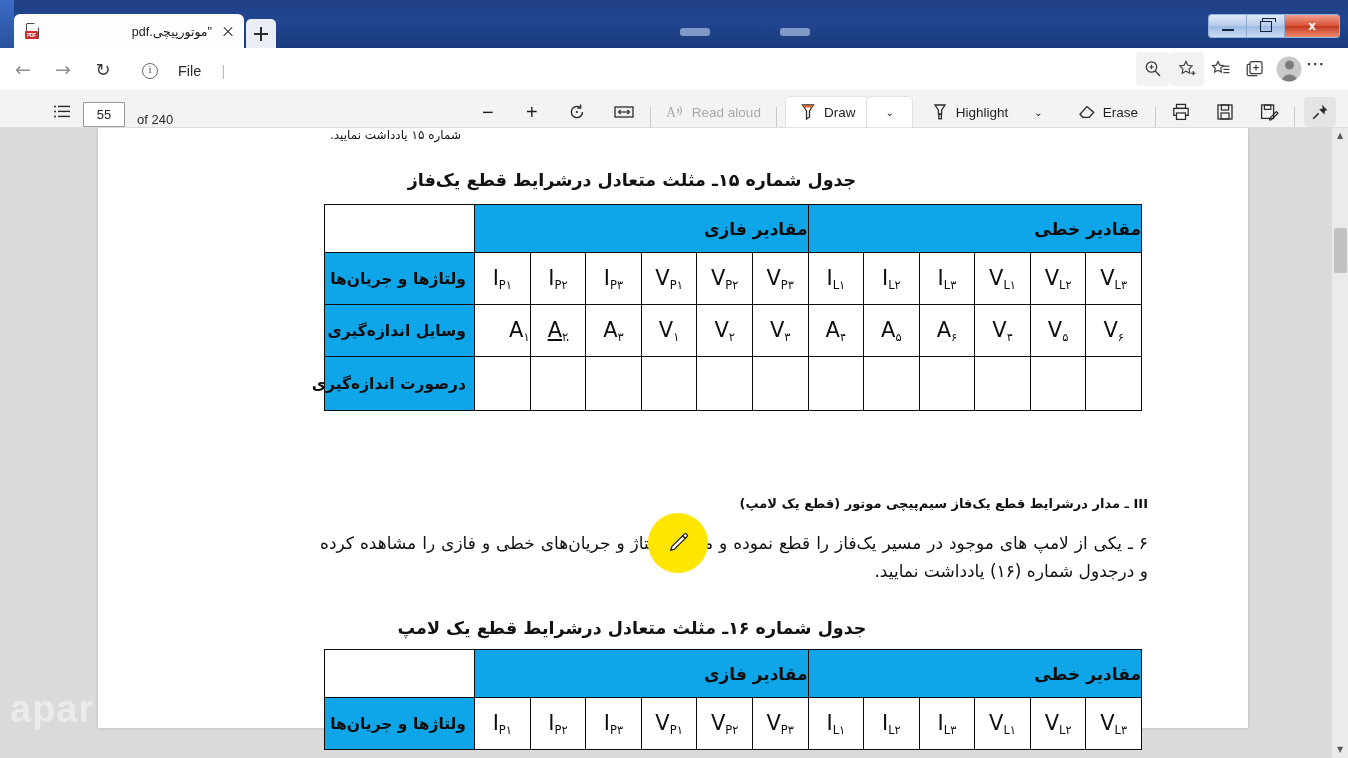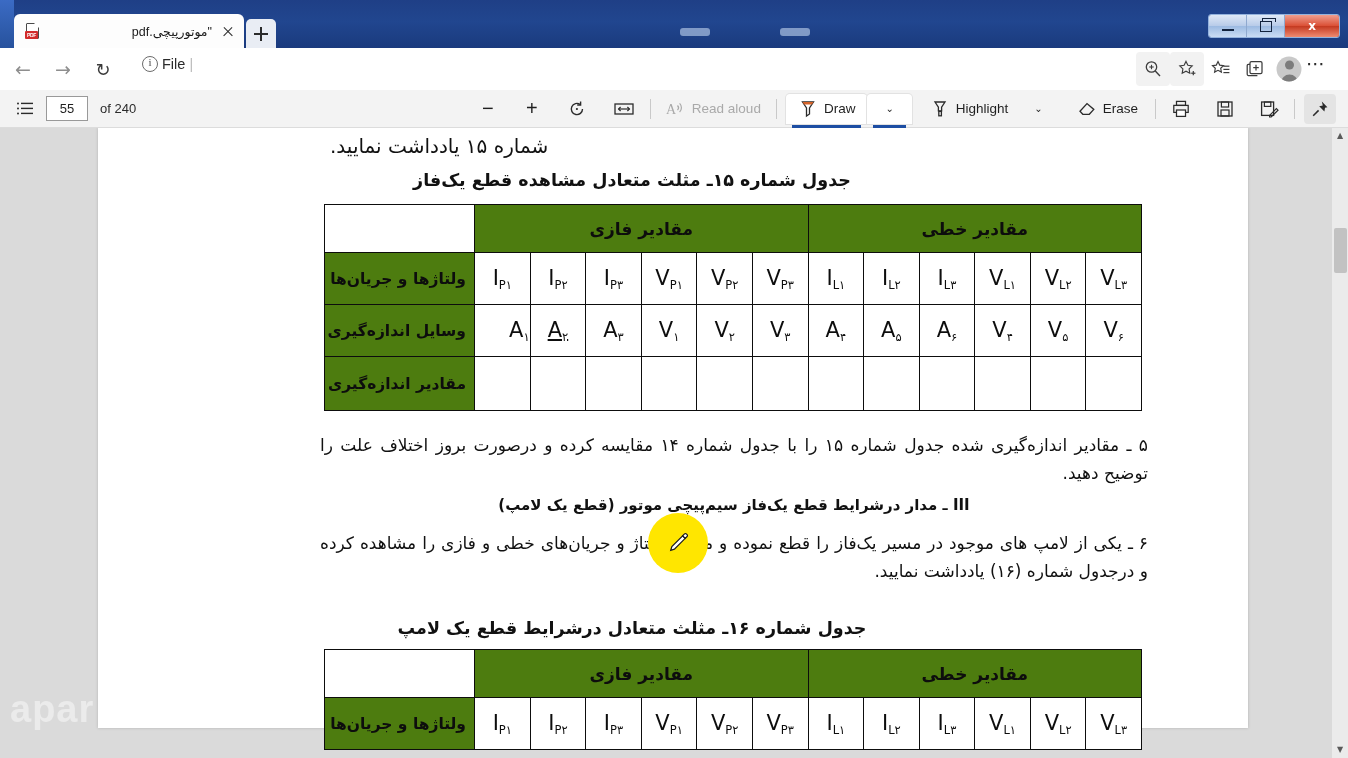--- a/index.html
+++ b/index.html
@@ -124,21 +124,21 @@
     position: absolute; left: 50%; top: 50%; transform: translate(-50%,-50%);
     font-size: 19px; color: #8e8e8e; font-family: "DejaVu Sans", sans-serif;
   }
   .reloadglyph {
     position: absolute; left: 50%; top: 50%; transform: translate(-50%,-50%);
     font-size: 18px; color: #3c3c3c; font-family: "DejaVu Sans", sans-serif;
   }
   #urlbox {
     flex: 1; height: 30px; margin: 4px 8px 0 10px;
     background: #ffffff; border-radius: 15px;
-    display: flex; align-items: flex-start; padding: 0 12px; gap: 4px;
+    display: flex; align-items: center; padding: 0 12px; gap: 20px;
     min-width: 0;
   }
   .info-icon {
     width: 16px; height: 16px; border: 1.4px solid #6b6b6b; border-radius: 50%;
     position: relative; flex: 0 0 16px;
   }
   .info-icon:after {
     content: "i"; position: absolute; left: 0; right: 0; top: -1px;
     text-align: center; font-size: 11px; color: #4a4a4a;
     font-family: "Liberation Serif", serif;
@@ -168,21 +168,21 @@
   .avatar .body {
     position: absolute; left: 50%; bottom: -5px; transform: translateX(-50%);
     width: 17px; height: 12px; border-radius: 9px 9px 0 0; background: #7c7c7c;
   }
   .dots { font-size: 19px; color: #2b2b2b; letter-spacing: 1px; }
 
   
   #pdfbar {
     position: absolute; left: 0; top: 90px; width: 1348px; height: 38px;
     background: #f3f3f3; border-bottom: 1px solid #dcdcdc;
-    display: flex; align-items: center;
+    display: flex; align-items: flex-end; padding-left: 37px;
   }
   .tb-group { display: flex; align-items: center; }
   .tb-btn {
     height: 30px; min-width: 30px; position: relative; border-radius: 4px;
     display: flex; align-items: center; justify-content: center; gap: 6px;
     padding: 0 6px; color: #1f1f1f; font-size: 13.5px;
   }
   .tb-btn.disabled { color: #a9a9a9; }
   .tb-btn.active {
     background: #ffffff; border-radius: 4px 4px 0 0;
@@ -231,59 +231,59 @@
     font-size: 8px; color: #5a5a5a; text-align: center; line-height: 16px;
     font-family: "DejaVu Sans", sans-serif;
   }
   #scroll-up { top: 0; }
   #scroll-down { bottom: 0; }
 
   
   .doc-rtl { direction: rtl; font-family: "DejaVu Sans", sans-serif; color: #111; }
 
   #line-top {
-    position: absolute; right: 218px; top: 6px; width: 700px;
-    text-align: left; font-size: 20px; color: #111;
+    position: absolute; right: 218px; top: 0; width: 700px;
+    text-align: left; font-size: 12px; color: #111;
   }
   .tbl-caption {
     position: absolute; width: 820px; text-align: center;
     font-size: 17.5px; font-weight: bold; color: #111;
   }
   #caption15 { right: 206px; top: 42px; }
   #caption16 { right: 206px; top: 490px; }
 
   table.meas {
     position: absolute; border-collapse: collapse;
     direction: rtl; table-layout: fixed;
   }
   table.meas td {
     border: 1.6px solid #0d0d0d; text-align: center; vertical-align: middle;
     background: #ffffff; font-family: "DejaVu Sans", sans-serif;
     color: #0d0d0d; padding: 0;
   }
-  table.meas td.peach { background: #4d7c0f; }
+  table.meas td.peach { background: #0ea5e9; text-align: right; }
   table.meas td.plain { background: #ffffff; }
   .grp-head { font-size: 17px; font-weight: bold; height: 48px; }
   .rowlabel { font-size: 15.5px; font-weight: bold; padding: 0 8px !important; white-space: nowrap; }
   .sym {
     font-family: "Liberation Serif","DejaVu Serif", serif;
     font-size: 21px; line-height: 1;
   }
   .sym sub { font-size: 11.5px; vertical-align: baseline; position: relative; top: 4px; }
 
   #table15 { right: 106px; top: 76px; width: 818px; }
   #table16 { right: 106px; top: 521px; width: 818px; }
 
   .body-par {
     position: absolute; width: 828px; font-size: 17px; line-height: 1.62;
     color: #111; text-align: justify; direction: rtl;
   }
   #par5    { right: 100px; top: 304px; }
-  #headIII { right: 100px; top: 368px; font-weight: bold; text-align: center; width: 828px;
-             position: absolute; font-size: 15px; direction: rtl; color: #111; }
+  #headIII { right: 100px; top: 368px; font-weight: bold; text-align: right; width: 828px;
+             position: absolute; font-size: 13px; direction: rtl; color: #111; }
   #par6    { right: 100px; top: 402px; }
 
   
   #cursor-blob {
     position: absolute; left: 648px; top: 385px; width: 60px; height: 60px;
     z-index: 20; pointer-events: none;
   }
   #cursor-blob .blob {
     position: absolute; left: 0; top: 0; width: 60px; height: 60px;
     background: #ffe600; border-radius: 50%;
@@ -512,21 +512,21 @@
   </div>
 
   <div id="viewer">
 
     <div id="watermark">apar</div>
 
     <div id="page" class="doc-rtl">
 
       <div id="line-top">شماره ۱۵ یادداشت نمایید.</div>
 
-      <div id="caption15" class="tbl-caption">جدول شماره ۱۵ـ مثلث متعادل مشاهده قطع یک‌فاز</div>
+      <div id="caption15" class="tbl-caption">جدول شماره ۱۵ـ مثلث متعادل درشرایط قطع یک‌فاز</div>
 
       <table id="table15" class="meas">
         <tbody>
             <tr>
           <td class="peach grp-head" colspan="6">مقادیر خطی</td>
           <td class="peach grp-head" colspan="6">مقادیر فازی</td>
           <td class="plain grp-head" style="width:150px;"></td>
         </tr>
         <tr class="tr-quantities">
               <td class="sym" style="height: 52px;">V<sub>L۳</sub></td>
@@ -564,26 +564,25 @@
               <td style="height: 54px;"></td>
               <td style="height: 54px;"></td>
               <td style="height: 54px;"></td>
               <td style="height: 54px;"></td>
               <td style="height: 54px;"></td>
               <td style="height: 54px;"></td>
               <td style="height: 54px;"></td>
               <td style="height: 54px;"></td>
               <td style="height: 54px;"></td>
               <td style="height: 54px;"></td>
-              <td class="peach rowlabel">مقادیر اندازه‌گیری</td>
+              <td class="peach rowlabel">درصورت اندازه‌گیری</td>
             </tr>
       </tbody>
         </table>
 
-      <div id="par5" class="body-par">۵ ـ مقادیر اندازه‌گیری شده جدول شماره ۱۵ را با جدول شماره ۱۴ مقایسه کرده و درصورت بروز اختلاف علت را توضیح دهید.</div>
       <div id="headIII">III ـ مدار درشرایط قطع یک‌فاز سیم‌پیچی موتور (قطع یک لامپ)</div>
       <div id="par6" class="body-par">۶ ـ یکی از لامپ های موجود در مسیر یک‌فاز را قطع نموده و مقادیر ولتاژ و جریان‌های خطی و فازی را مشاهده کرده و درجدول شماره (۱۶) یادداشت نمایید.</div>
 
       <div id="caption16" class="tbl-caption">جدول شماره ۱۶ـ مثلث متعادل درشرایط قطع یک لامپ</div>
 
       <table id="table16" class="meas">
         <tbody>
             <tr>
           <td class="peach grp-head" colspan="6">مقادیر خطی</td>
           <td class="peach grp-head" colspan="6">مقادیر فازی</td>

